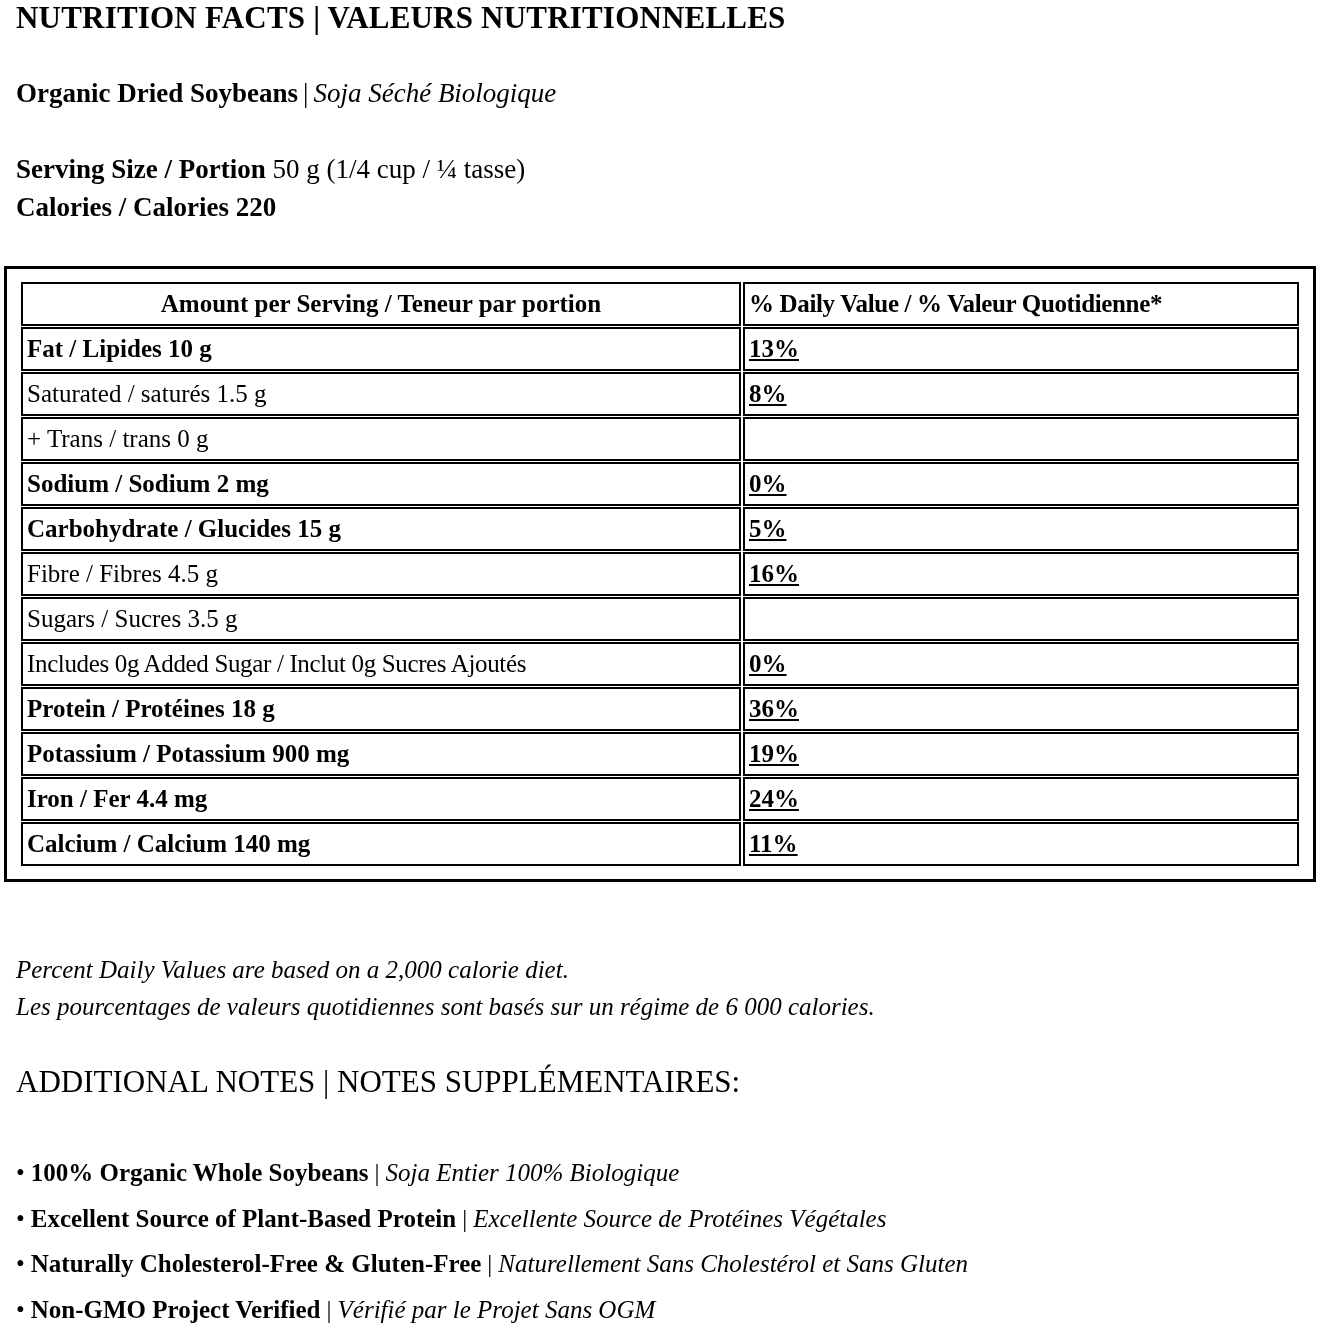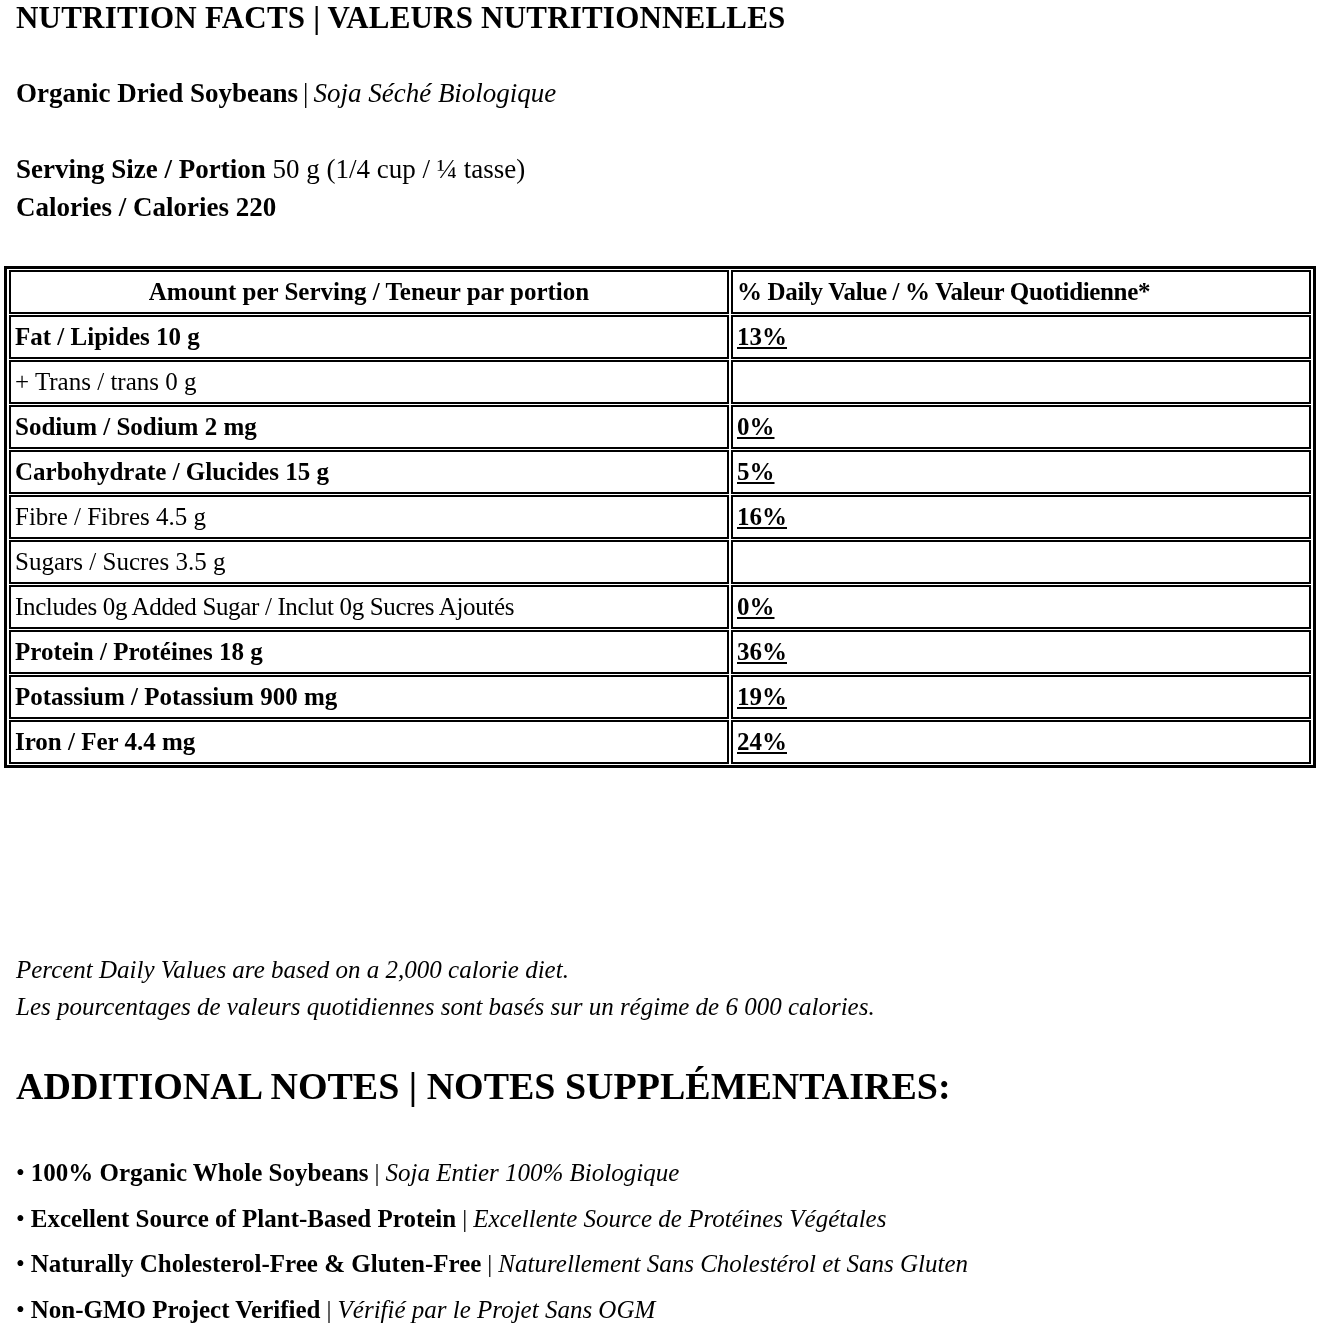--- a/index.html
+++ b/index.html
@@ -60,21 +60,21 @@
   .serving-block .all-bold { font-weight: bold; }
 
   
   .nutri-table-wrap {
     position: absolute;
     left: 4px;
     top: 266px;
     width: 1312px;
     border: 3px solid #000;
     box-sizing: border-box;
-    padding: 0px;
+    padding: 12px;
     background: #fff;
   }
   table.nutri {
     width: 100%;
     border-collapse: separate;
     border-spacing: 2px 1px;
     table-layout: fixed;
   }
   table.nutri td {
     border: 2px solid #000;
@@ -112,22 +112,22 @@
     font-size: 25px;
     font-style: italic;
     line-height: 1.46;
     white-space: nowrap;
   }
 
   .notes-title {
     position: absolute;
     left: 16px;
     top: 1062px;
-    font-size: 38px;
-    font-weight: bold;
+    font-size: 31px;
+    font-weight: normal;
     white-space: nowrap;
     line-height: 1.3;
   }
 
   .notes-list {
     position: absolute;
     left: 16px;
     top: 1150px;
     font-size: 25px;
     line-height: 1.82;
@@ -163,20 +163,24 @@
       <tbody>
         <tr>
           <td class="hdr col-amt">Amount per Serving / Teneur par portion</td>
           <td class="hdr col-dv tight">% Daily Value / % Valeur Quotidienne*</td>
         </tr>
       <tr>
             <td class="col-amt main-row">Fat / Lipides 10 g</td>
             <td class="col-dv dv-cell">13%</td>
           </tr>
           <tr>
+            <td class="col-amt sub-row">Saturated / saturés 1.5 g</td>
+            <td class="col-dv dv-cell">8%</td>
+          </tr>
+          <tr>
             <td class="col-amt sub-row">+ Trans / trans 0 g</td>
             <td class="col-dv dv-cell empty"></td>
           </tr>
           <tr>
             <td class="col-amt main-row">Sodium / Sodium 2 mg</td>
             <td class="col-dv dv-cell">0%</td>
           </tr>
           <tr>
             <td class="col-amt main-row">Carbohydrate / Glucides 15 g</td>
             <td class="col-dv dv-cell">5%</td>
@@ -197,20 +201,24 @@
             <td class="col-amt main-row">Protein / Protéines 18 g</td>
             <td class="col-dv dv-cell">36%</td>
           </tr>
           <tr>
             <td class="col-amt main-row">Potassium / Potassium 900 mg</td>
             <td class="col-dv dv-cell">19%</td>
           </tr>
           <tr>
             <td class="col-amt main-row">Iron / Fer 4.4 mg</td>
             <td class="col-dv dv-cell">24%</td>
+          </tr>
+          <tr>
+            <td class="col-amt main-row">Calcium / Calcium 140 mg</td>
+            <td class="col-dv dv-cell">11%</td>
           </tr>
         </tbody>
     </table>
   </div>
 
   <div class="footnote">
     <div>Percent Daily Values are based on a 2,000 calorie diet.</div>
     <div>Les pourcentages de valeurs quotidiennes sont basés sur un régime de 6 000 calories.</div>
   </div>
 

